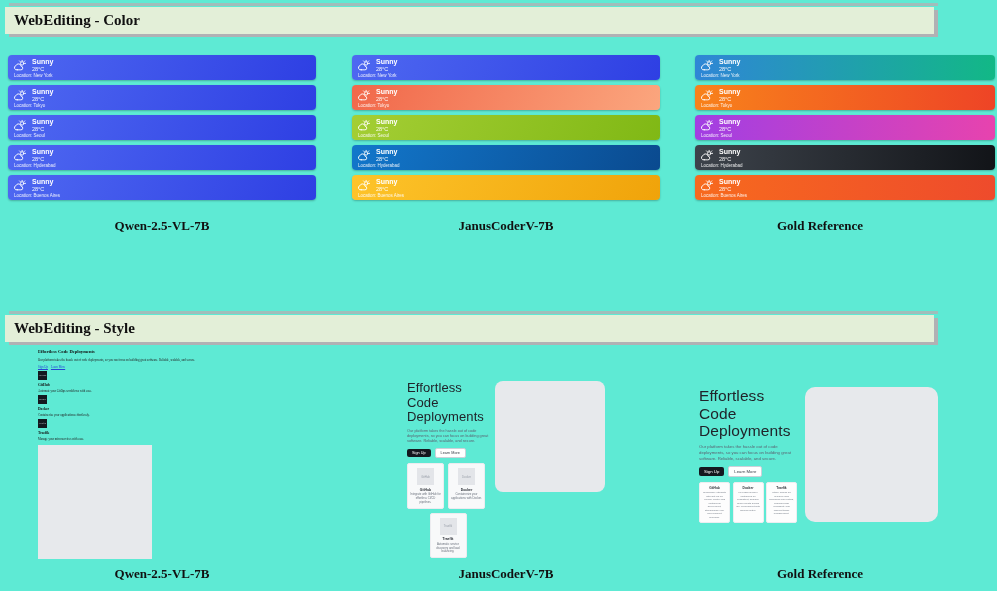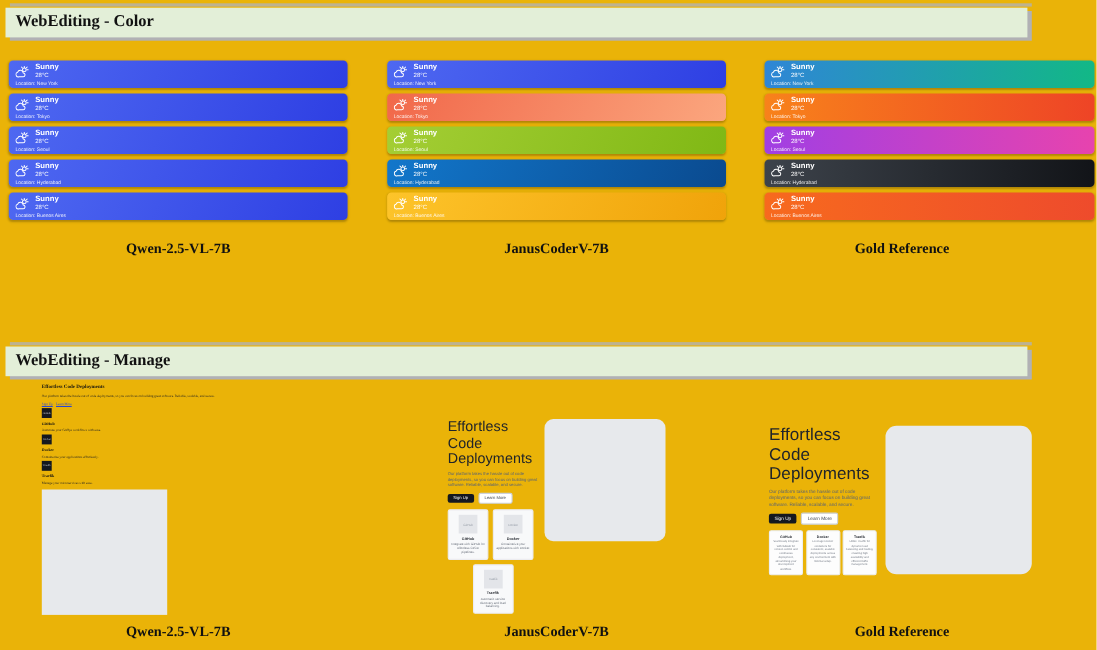--- a/index.html
+++ b/index.html
@@ -1,16 +1,16 @@
 <!DOCTYPE html>
 <html style="--header-bg: #e3efd8; --header-shadow: #b1b1b4; --link-color: #2745d4; --btn-dark: #14181f; --ph-gray: #e7e9ec;"><head>
 <meta charset="utf-8">
 <style>
   html,body{margin:0;padding:0;background:#fff;}
-  #stage{position:relative;width:997px;height:591px;background:#eab308;overflow:hidden;
+  #stage{position:relative;width:997px;height:591px;background:#5eead4;overflow:hidden;
          font-family:"Liberation Sans",sans-serif;}
 
   
   .hdr-top-shadow{position:absolute;left:9px;width:929px;height:3px;
                   background:var(--header-shadow);opacity:.8;}
   .sec-header{position:absolute;left:5px;width:929px;height:27px;box-sizing:border-box;
               background:var(--header-bg);box-shadow:4px 3px 0 var(--header-shadow);
               padding-left:9px;display:flex;align-items:center;}
   .sec-header span{font-family:"Liberation Serif",serif;font-weight:bold;font-size:15px;color:#111;}
 
@@ -320,21 +320,21 @@
         <div class="wloc">Location: Buenos Aires</div>
       </div>
     </div>
 
   <div class="mlabel" style="left:62px;top:218px">Qwen-2.5-VL-7B</div>
   <div class="mlabel" style="left:406px;top:218px">JanusCoderV-7B</div>
   <div class="mlabel" style="left:720px;top:218px">Gold Reference</div>
 
   <div class="hdr-top-shadow" style="top:311px"></div>
   <div class="sec-header" style="top:315px">
-    <span>WebEditing - Manage</span>
+    <span>WebEditing - Style</span>
   </div>
 
   <div id="panel-qwen">
     <div class="pq-h">Effortless Code Deployments</div>
     <div class="pq-p">Our platform takes the hassle out of code deployments, so you can focus on building great software. Reliable, scalable, and secure.</div>
     <div class="pq-links">
       <span class="pq-link">Sign Up</span>
       <span class="pq-link">Learn More</span>
     </div>
 

